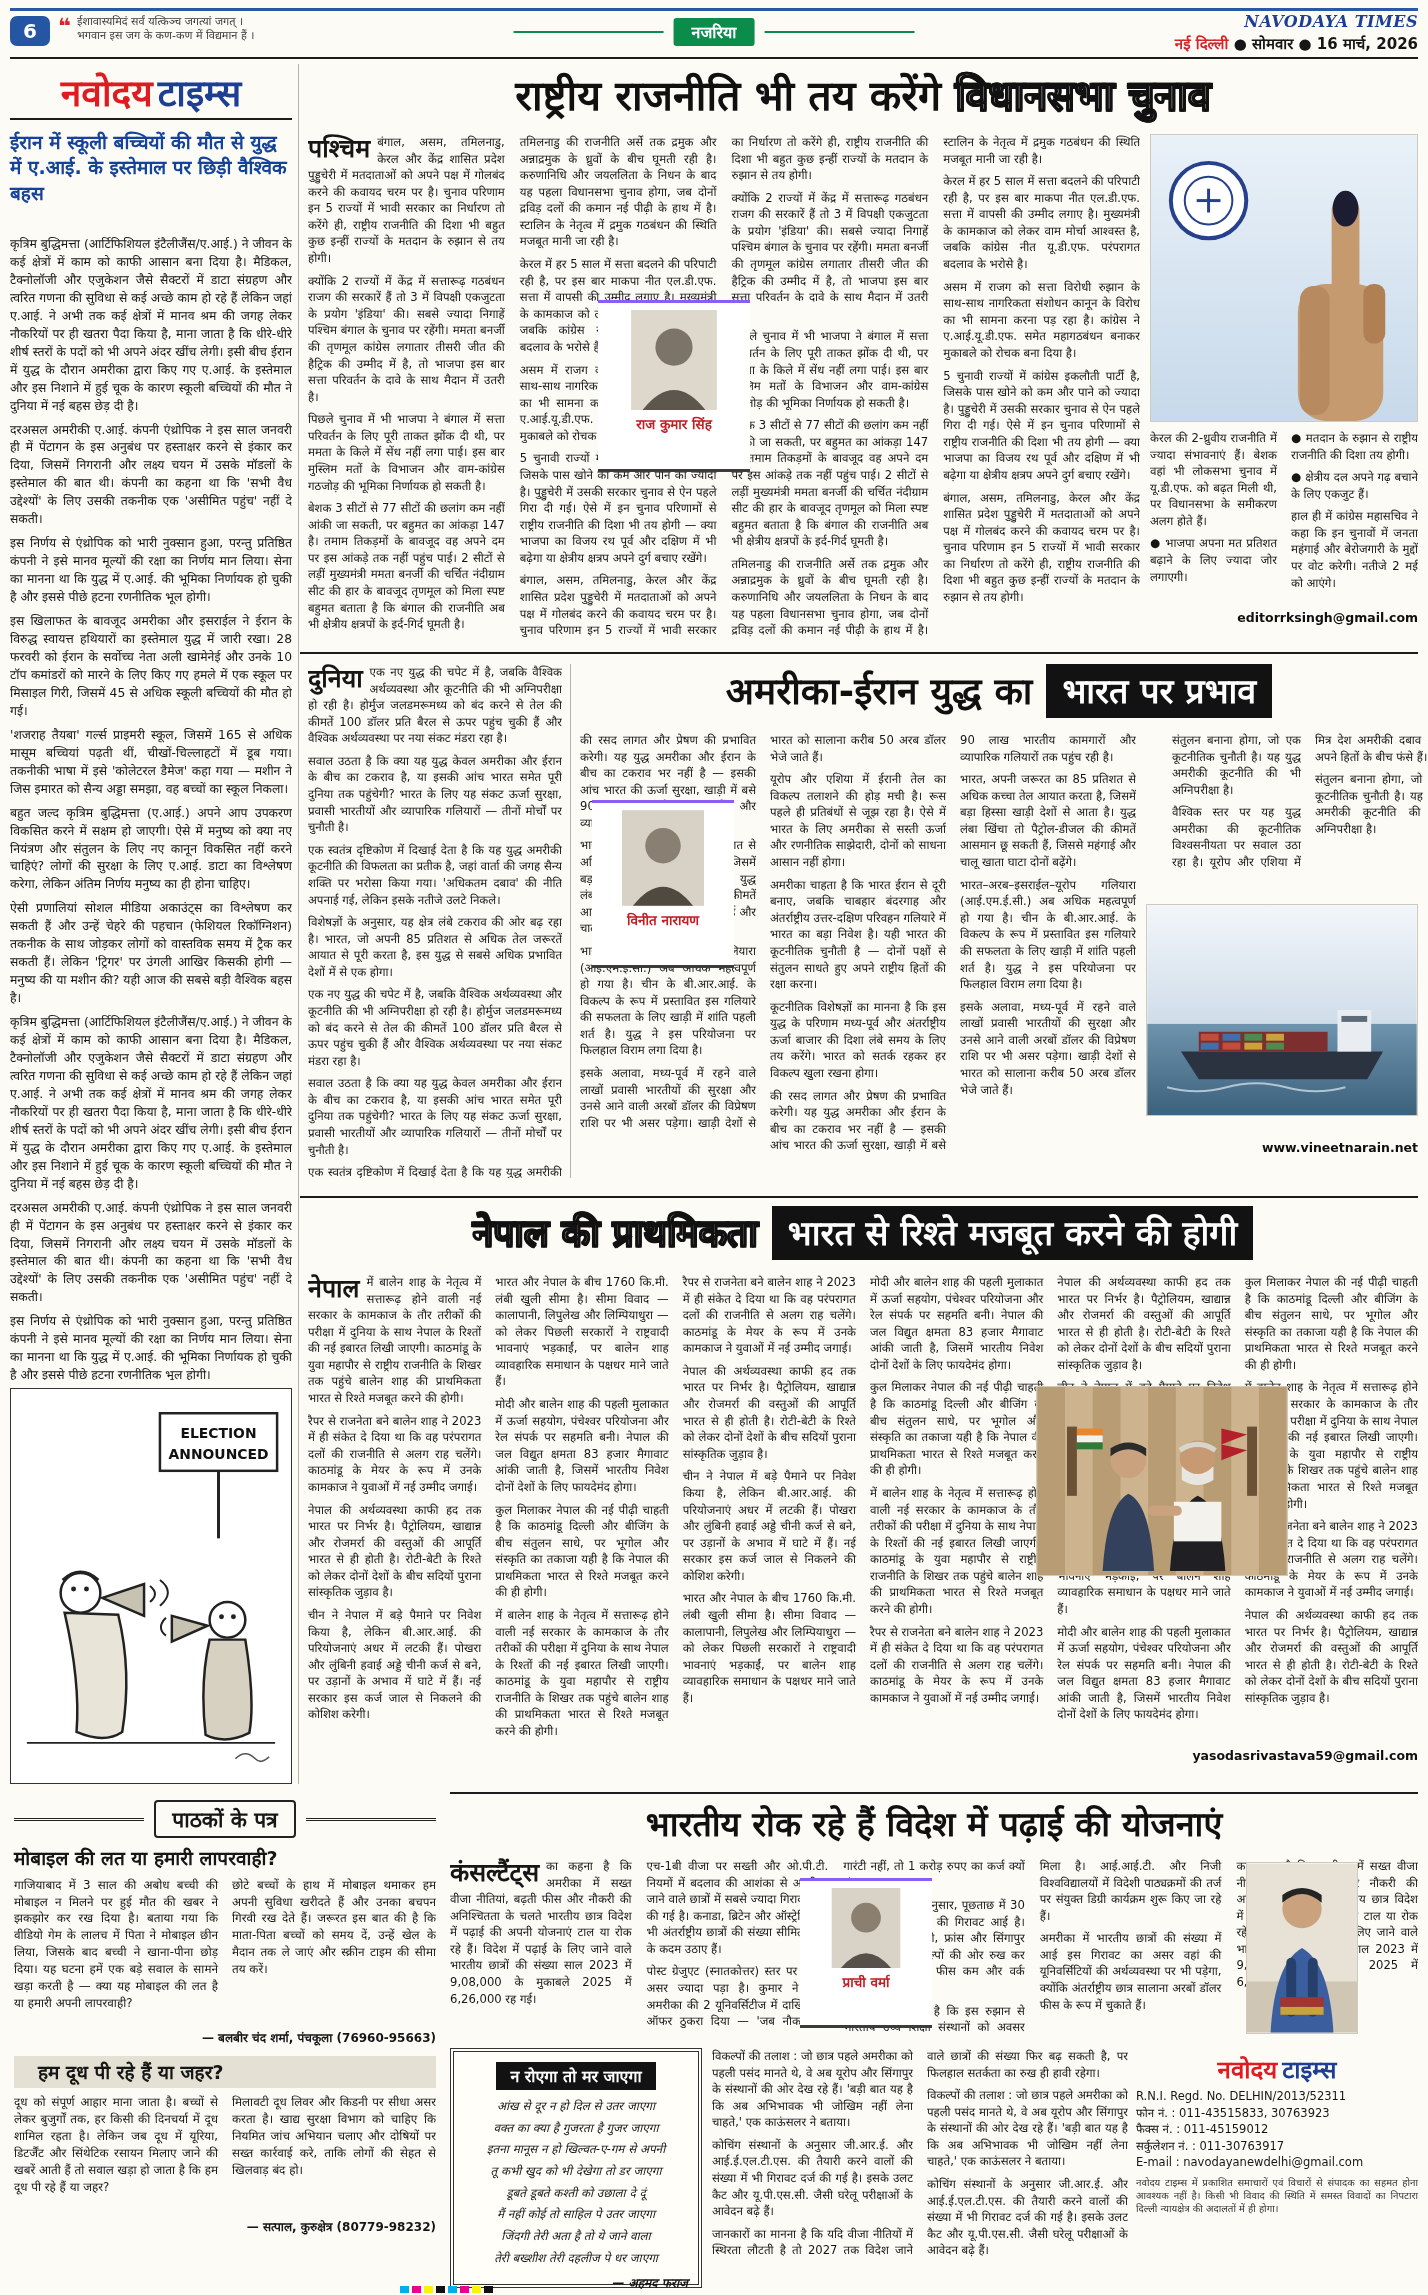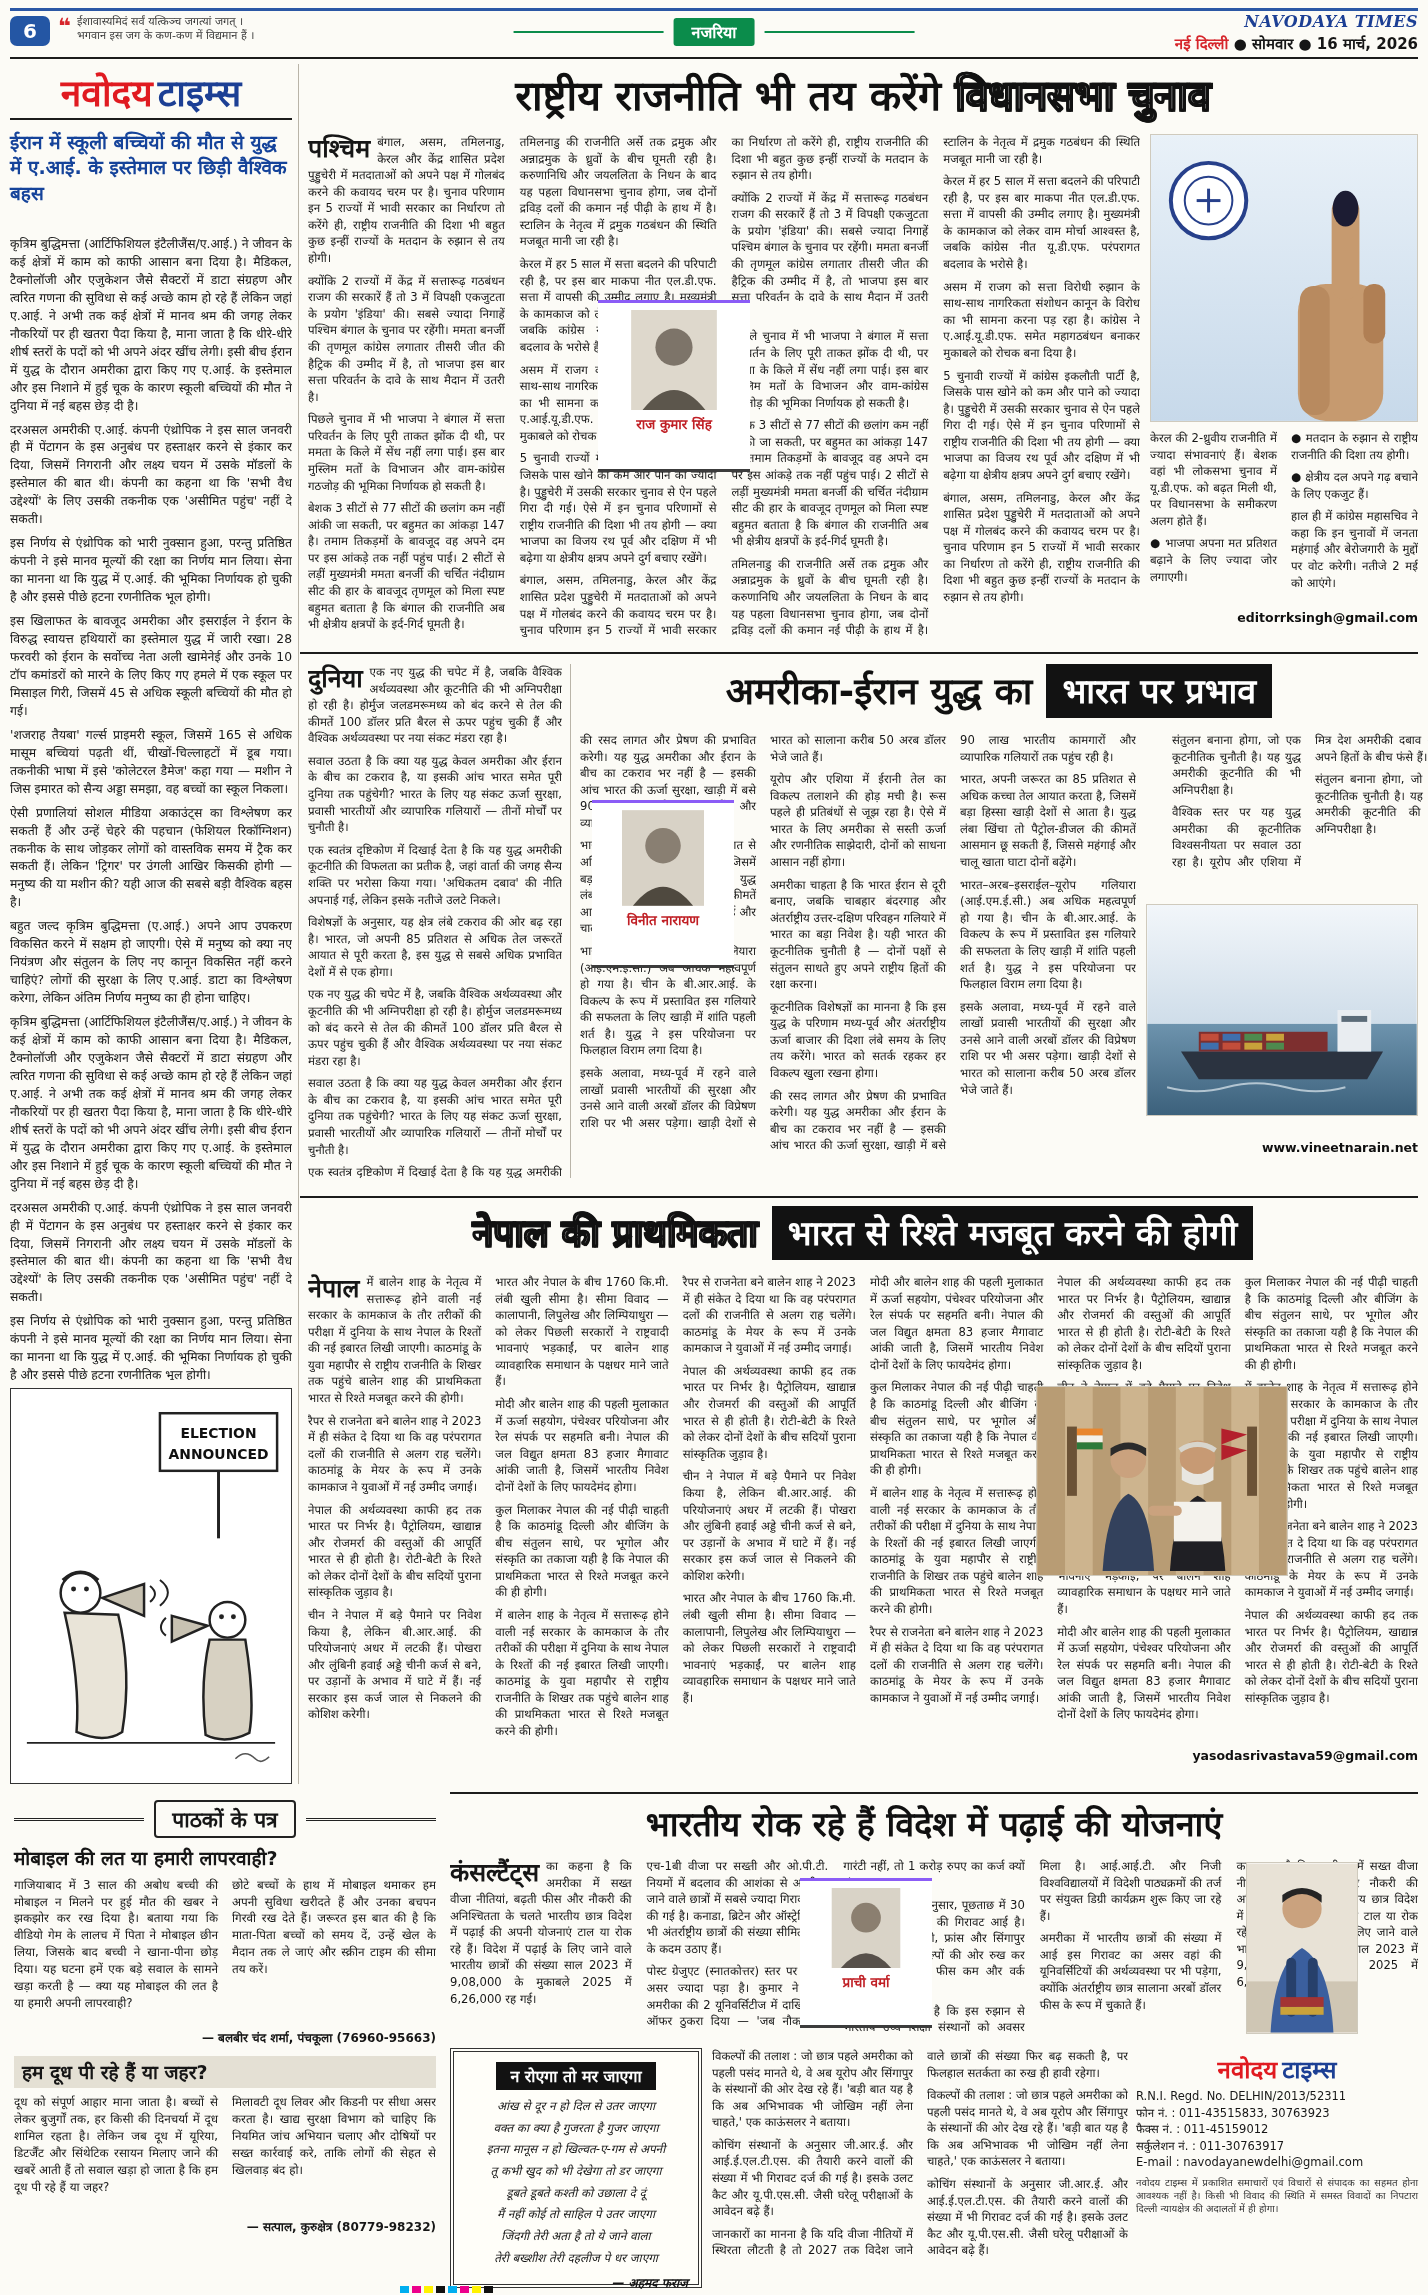--- a/index.html
+++ b/index.html
@@ -58,21 +58,21 @@
   .figure svg{display:block;width:100%;height:100%;}
   .email-line{font-weight:800;font-size:12.5px;text-align:right;color:#101010;}
   .email-line span{cursor:pointer;}
 
   
   .letters{padding:0 4px;}
   .letters-tab{display:flex;align-items:center;gap:10px;margin-bottom:8px;}
   .letters-tab .tr{flex:1;border-top:3px double #222;height:0;}
   .letters-title{font-size:21px;font-weight:800;border:2px solid #222;padding:3px 16px;border-radius:4px;}
   .letter-title{font-size:19px;font-weight:800;margin:6px 0;line-height:1.3;}
-  .letter-title.shaded{background:#e4e0d4;padding:4px 8px;}
+  .letter-title.shaded{background:#e4e0d4;padding:4px 24px;}
   .letter-body p{font-size:11.8px;}
   .letter-sig{text-align:right;font-weight:800;font-size:12px;margin:2px 0 10px;}
 
   
   .poem{border:4px double #333;background:#fffef9;text-align:center;padding:10px 10px;}
   .poem-title-chip{display:inline-block;background:#121212;color:#fff;font-weight:800;font-size:16px;padding:3px 14px;margin-bottom:8px;}
   .poem-verses p{font-style:italic;font-size:11.8px;margin:0 0 4px;line-height:1.5;}
   .poem-sig{font-weight:800;font-style:italic;font-size:12px;text-align:right;margin-top:6px;}
 
   
@@ -124,22 +124,22 @@
     <span class="red">नवोदय</span>
     <span class="blue">टाइम्स</span>
   </div>
   <div class="abs ed-headline" style="left:10px;top:130px;width:282px;height:100px">ईरान में स्कूली बच्चियों की मौत से युद्ध में ए.आई. के इस्तेमाल पर छिड़ी वैश्विक बहस</div>
   <div class="abs bodytext ed-body" style="left:10px;top:236px;width:282px;height:1144px">
       <p>कृत्रिम बुद्धिमत्ता (आर्टिफिशियल इंटैलीजैंस/ए.आई.) ने जीवन के कई क्षेत्रों में काम को काफी आसान बना दिया है। मैडिकल, टैक्नोलॉजी और एजुकेशन जैसे सैक्टरों में डाटा संग्रहण और त्वरित गणना की सुविधा से कई अच्छे काम हो रहे हैं लेकिन जहां ए.आई. ने अभी तक कई क्षेत्रों में मानव श्रम की जगह लेकर नौकरियों पर ही खतरा पैदा किया है, माना जाता है कि धीरे-धीरे शीर्ष स्तरों के पदों को भी अपने अंदर खींच लेगी। इसी बीच ईरान में युद्ध के दौरान अमरीका द्वारा किए गए ए.आई. के इस्तेमाल और इस निशाने में हुई चूक के कारण स्कूली बच्चियों की मौत ने दुनिया में नई बहस छेड़ दी है।</p>
       <p>दरअसल अमरीकी ए.आई. कंपनी एंथ्रोपिक ने इस साल जनवरी ही में पेंटागन के इस अनुबंध पर हस्ताक्षर करने से इंकार कर दिया, जिसमें निगरानी और लक्ष्य चयन में उसके मॉडलों के इस्तेमाल की बात थी। कंपनी का कहना था कि 'सभी वैध उद्देश्यों' के लिए उसकी तकनीक एक 'असीमित पहुंच' नहीं दे सकती।</p>
       <p>इस निर्णय से एंथ्रोपिक को भारी नुक्सान हुआ, परन्तु प्रतिष्ठित कंपनी ने इसे मानव मूल्यों की रक्षा का निर्णय मान लिया। सेना का मानना था कि युद्ध में ए.आई. की भूमिका निर्णायक हो चुकी है और इससे पीछे हटना रणनीतिक भूल होगी।</p>
       <p>इस खिलाफत के बावजूद अमरीका और इसराईल ने ईरान के विरुद्ध स्वायत्त हथियारों का इस्तेमाल युद्ध में जारी रखा। 28 फरवरी को ईरान के सर्वोच्च नेता अली खामेनेई और उनके 10 टॉप कमांडरों को मारने के लिए किए गए हमले में एक स्कूल पर मिसाइल गिरी, जिसमें 45 से अधिक स्कूली बच्चियों की मौत हो गई।</p>
       <p>'शजराह तैयबा' गर्ल्स प्राइमरी स्कूल, जिसमें 165 से अधिक मासूम बच्चियां पढ़ती थीं, चीखों-चिल्लाहटों में डूब गया। तकनीकी भाषा में इसे 'कोलेटरल डैमेज' कहा गया — मशीन ने जिस इमारत को सैन्य अड्डा समझा, वह बच्चों का स्कूल निकला।</p>
+      <p>बहुत जल्द कृत्रिम बुद्धिमत्ता (ए.आई.) अपने आप उपकरण विकसित करने में सक्षम हो जाएगी। ऐसे में मनुष्य को क्या नए नियंत्रण और संतुलन के लिए नए कानून विकसित नहीं करने चाहिएं? लोगों की सुरक्षा के लिए ए.आई. डाटा का विश्लेषण करेगा, लेकिन अंतिम निर्णय मनुष्य का ही होना चाहिए।</p>
       <p>ऐसी प्रणालियां सोशल मीडिया अकाउंट्स का विश्लेषण कर सकती हैं और उन्हें चेहरे की पहचान (फेशियल रिकॉग्निशन) तकनीक के साथ जोड़कर लोगों को वास्तविक समय में ट्रैक कर सकती हैं। लेकिन 'ट्रिगर' पर उंगली आखिर किसकी होगी — मनुष्य की या मशीन की? यही आज की सबसे बड़ी वैश्विक बहस है।</p>
-      <p>बहुत जल्द कृत्रिम बुद्धिमत्ता (ए.आई.) अपने आप उपकरण विकसित करने में सक्षम हो जाएगी। ऐसे में मनुष्य को क्या नए नियंत्रण और संतुलन के लिए नए कानून विकसित नहीं करने चाहिएं? लोगों की सुरक्षा के लिए ए.आई. डाटा का विश्लेषण करेगा, लेकिन अंतिम निर्णय मनुष्य का ही होना चाहिए।</p>
       <p>कृत्रिम बुद्धिमत्ता (आर्टिफिशियल इंटैलीजैंस/ए.आई.) ने जीवन के कई क्षेत्रों में काम को काफी आसान बना दिया है। मैडिकल, टैक्नोलॉजी और एजुकेशन जैसे सैक्टरों में डाटा संग्रहण और त्वरित गणना की सुविधा से कई अच्छे काम हो रहे हैं लेकिन जहां ए.आई. ने अभी तक कई क्षेत्रों में मानव श्रम की जगह लेकर नौकरियों पर ही खतरा पैदा किया है, माना जाता है कि धीरे-धीरे शीर्ष स्तरों के पदों को भी अपने अंदर खींच लेगी। इसी बीच ईरान में युद्ध के दौरान अमरीका द्वारा किए गए ए.आई. के इस्तेमाल और इस निशाने में हुई चूक के कारण स्कूली बच्चियों की मौत ने दुनिया में नई बहस छेड़ दी है।</p>
       <p>दरअसल अमरीकी ए.आई. कंपनी एंथ्रोपिक ने इस साल जनवरी ही में पेंटागन के इस अनुबंध पर हस्ताक्षर करने से इंकार कर दिया, जिसमें निगरानी और लक्ष्य चयन में उसके मॉडलों के इस्तेमाल की बात थी। कंपनी का कहना था कि 'सभी वैध उद्देश्यों' के लिए उसकी तकनीक एक 'असीमित पहुंच' नहीं दे सकती।</p>
       <p>इस निर्णय से एंथ्रोपिक को भारी नुक्सान हुआ, परन्तु प्रतिष्ठित कंपनी ने इसे मानव मूल्यों की रक्षा का निर्णय मान लिया। सेना का मानना था कि युद्ध में ए.आई. की भूमिका निर्णायक हो चुकी है और इससे पीछे हटना रणनीतिक भूल होगी।</p>
     </div>
 
   <div class="abs cartoon" style="left:10px;top:1388px;width:282px;height:396px">
     <svg viewBox="0 0 282 396">
       <rect width="282" height="396" fill="#ffffff"></rect>
       <rect x="150" y="24" width="118" height="58" fill="#fff" stroke="#222" stroke-width="2.5"></rect>
       <text x="209" y="49" text-anchor="middle" font-size="14" font-weight="bold" fill="#111">ELECTION</text>

